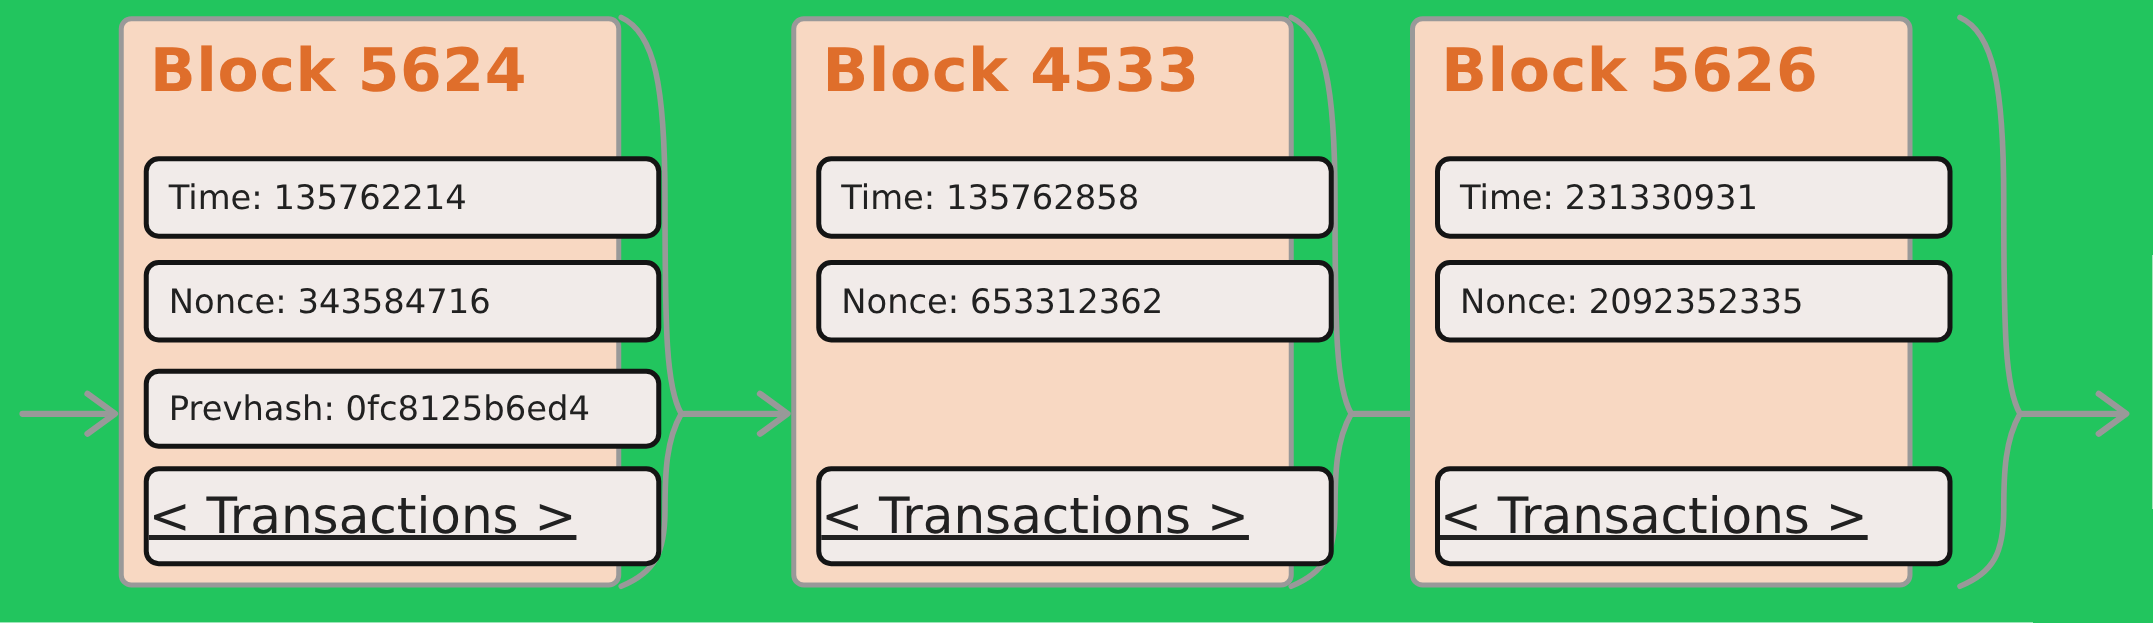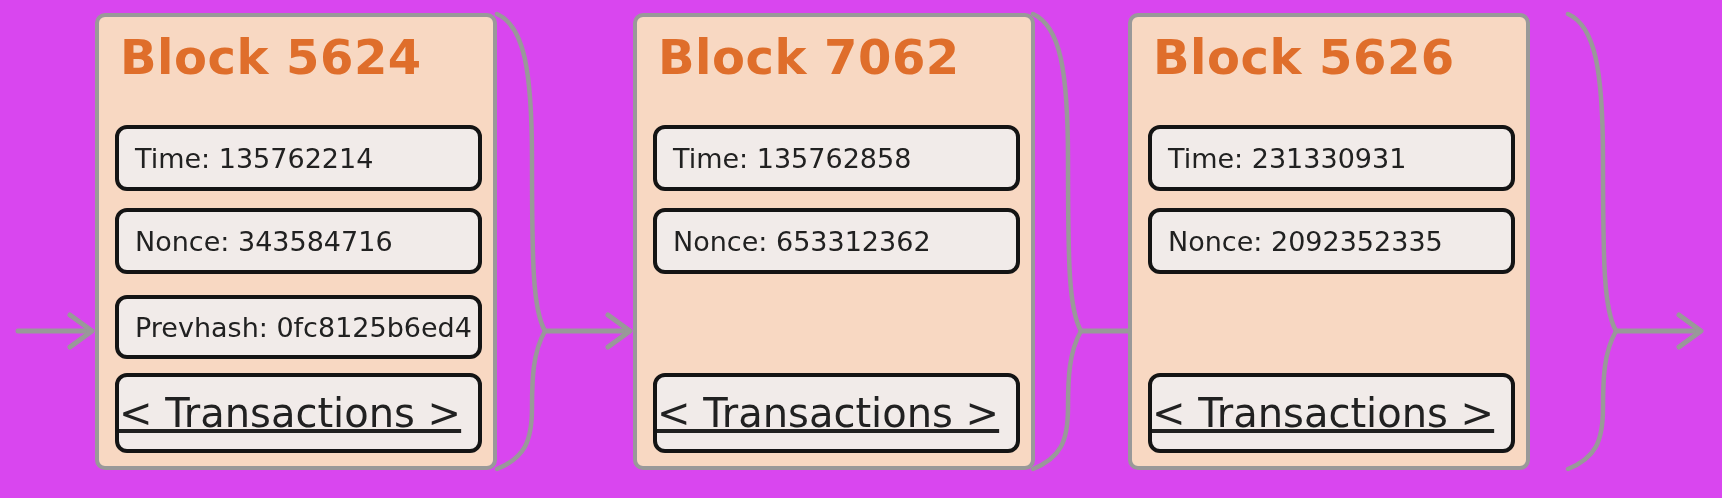--- a/index.html
+++ b/index.html
@@ -1,17 +1,17 @@
 <!DOCTYPE html>
 <html><head>
 <meta charset="utf-8">
 <style>
   html,body { margin:0; padding:0; background:#ffffff; }
   .canvas {
-    position:relative; width:1722px; height:498px; background:#d946ef;
+    position:relative; width:1722px; height:498px; background:#22c55e;
     font-family:"DejaVu Sans","Liberation Sans",sans-serif; overflow:hidden;
   }
   .connectors { position:absolute; left:0; top:0; width:1722px; height:498px; }
   .connectors path { fill:none; stroke:#999999; stroke-linecap:round; stroke-linejoin:round; }
   .connectors .brace { stroke-width:4.5px; }
   .connectors .shaft { stroke-width:5px; }
   .connectors .head  { stroke-width:5px; }
 
   .block {
     position:absolute; top:13px; width:402px; height:457px; box-sizing:border-box;
@@ -20,21 +20,21 @@
   .block.b1 { left:95px; }
   .block.b2 { left:633px; }
   .block.b3 { left:1128px; }
 
   .block-title {
     margin:14px 0 0 21px; font-size:48px; line-height:1.1;
     color:#df6e2b; letter-spacing:0.5px; white-space:nowrap;
   }
 
   .field {
-    position:absolute; left:16px; width:367px; box-sizing:border-box;
+    position:absolute; left:16px; width:414px; box-sizing:border-box;
     background:#f1ebe9; border:4px solid #141414; border-radius:12px;
     display:flex; align-items:center; padding-left:16px;
     font-size:27px; color:#212121; white-space:nowrap;
   }
   .f-time     { top:108px; height:66px; }
   .f-nonce    { top:191px; height:66px; }
   .f-prevhash { top:278px; height:64px; }
   .f-trans    { top:356px; height:80px; padding-left:0; font-size:40px;text-decoration:underline; }
 </style>
 </head>
@@ -83,21 +83,21 @@
     </div>
     <div class="field f-prevhash">
       <span>Prevhash: 0fc8125b6ed4</span>
     </div>
     <div class="field f-trans">
       <span>&lt; Transactions &gt;</span>
     </div>
   </article>
 
   <article class="block b2">
-    <h2 class="block-title">Block 7062</h2>
+    <h2 class="block-title">Block 4533</h2>
     <div class="field f-time">
       <span>Time: 135762858</span>
     </div>
     <div class="field f-nonce">
       <span>Nonce: 653312362</span>
     </div>
     <div class="field f-trans">
       <span>&lt; Transactions &gt;</span>
     </div>
   </article>

